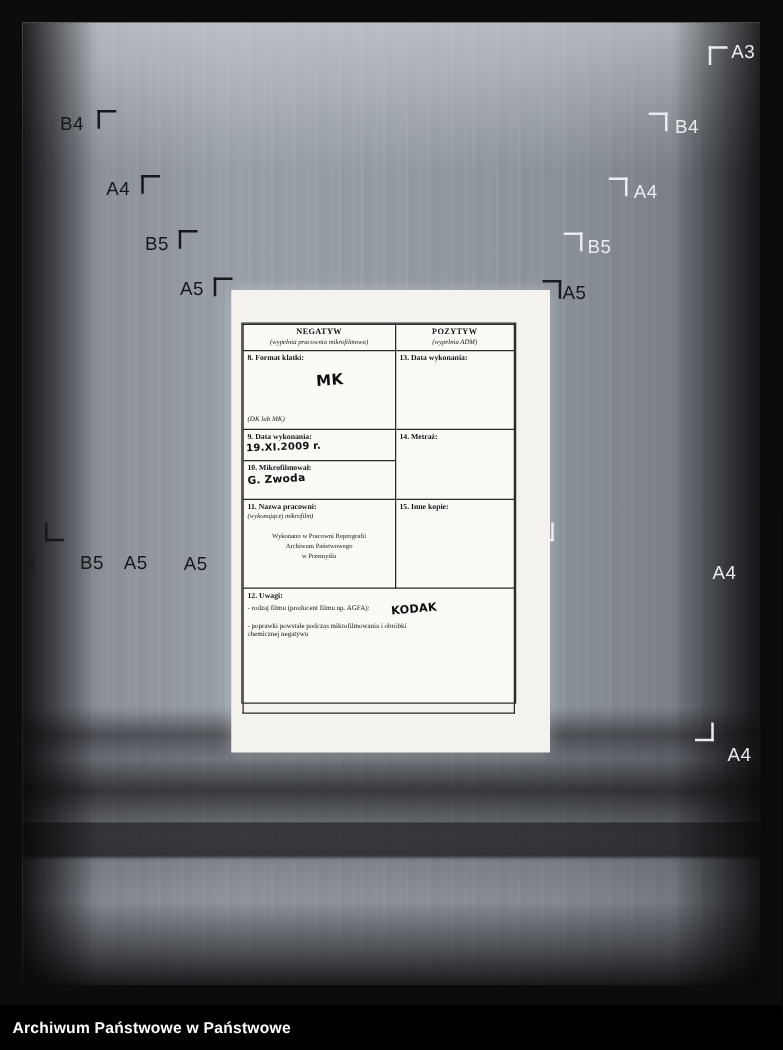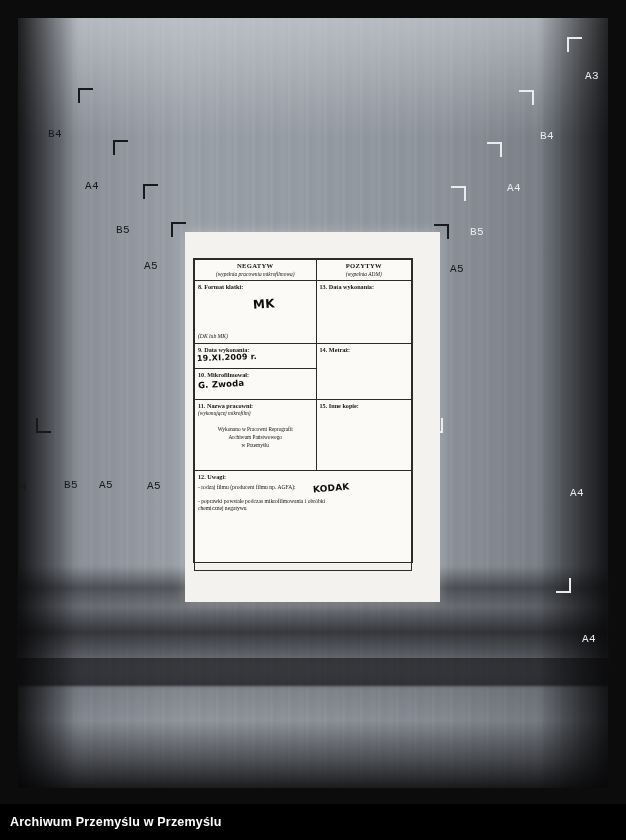--- a/index.html
+++ b/index.html
@@ -98,26 +98,25 @@
   .right-dark {
     position: absolute;
     right: 0; top: 0; bottom: 0; width: 70px;
     background: linear-gradient(270deg, rgba(5,5,6,0.8), rgba(5,5,6,0));
     pointer-events: none;
   }
 
   
   .mark {
     position: absolute;
-    font-family: Liberation Mono, monospace;
-    font-size: 11px;
+    font-family: Liberation Sans, sans-serif;
+    font-size: 15px;
     color: #17181a;
     letter-spacing: .4px;
     white-space: nowrap;
-    margin-top: 37px;
   }
   .mark.light { color: #e9ebee; }
   .corner {
     position: absolute;
     width: 15px; height: 15px;
   }
   .corner i {
     position: absolute;
     background: #17181a;
   }
@@ -403,15 +402,15 @@
               </div>
               <div class="uwagi-line" style="margin-top:7px; width:150px;">- poprawki powstałe podczas mikrofilmowania i obróbki chemicznej negatywu</div>
             </td>
           </tr>
         </tbody>
       </table>
     </div>
   </div>
 
   <div class="caption">
-    <span>Archiwum Przemyślu w Przemyślu</span>
+    <span>Archiwum Państwowe w Państwowe</span>
   </div>
 </div>
 
 </body></html>

